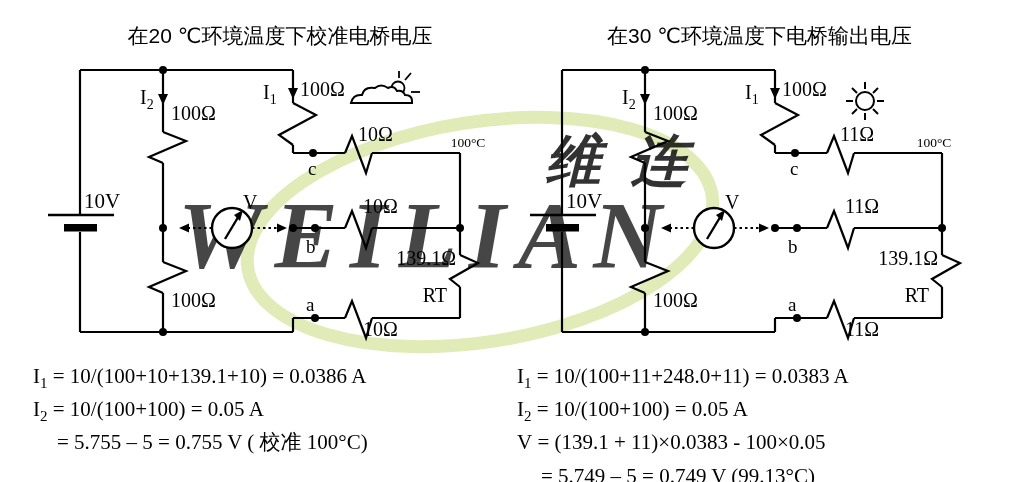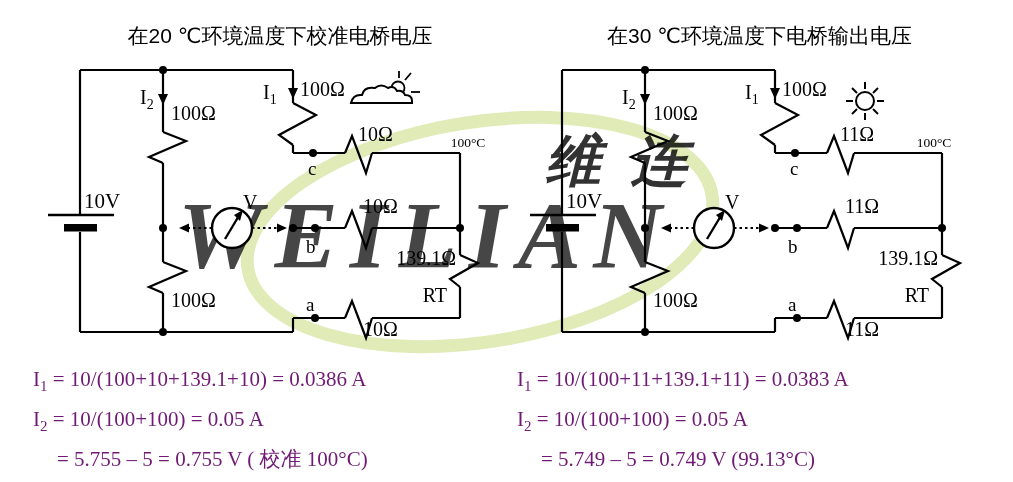--- a/index.html
+++ b/index.html
@@ -11,21 +11,21 @@
   .panel-right{flex:0 0 507px;width:507px;}
   .title{margin-top:22px;height:26px;text-align:center;
          font-family:"Liberation Sans","DejaVu Sans",sans-serif;
          font-size:21px;color:#000;}
   .panel-left .title{transform:translateX(27px);}
   .circuit{display:block;margin-top:7px;}
   .panel-right .circuit{margin-left:-24px;}
   .equations{margin-top:8px;}
   .panel-left .equations{padding-left:33px;}
   .panel-right .equations{padding-left:11px;}
-  .eq-line{font-size:21px;line-height:33px;color:#701a75;white-space:pre;}
+  .eq-line{font-size:21px;line-height:26px;color:#000000;white-space:pre;}
   .eq-line sub{font-size:15px;}
   .eq-indent{padding-left:24px;}
   svg text{font-family:"Liberation Serif","DejaVu Serif",serif;fill:#000;}
 </style>
 </head>
 <body>
 
 <div class="stage">
 
   <svg class="watermark" width="1013" height="482" viewBox="0 0 1013 482">
@@ -182,20 +182,21 @@
         <text x="456" y="210" font-size="20" text-anchor="end">139.1Ω</text>
         <text x="447" y="247" font-size="20" text-anchor="end">RT</text>
         <text x="452" y="92" font-size="13.5" text-anchor="middle">100°C</text>
         <text x="243" y="154" font-size="20">V</text>
         <text x="308" y="120" font-size="19">c</text>
         <text x="306" y="198" font-size="19">b</text>
         <text x="306" y="256" font-size="19">a</text>
       </svg>
 
       <div class="equations">
-        <div class="eq-line"><span>I</span><sub>1</sub><span> = 10/(100+11+139.1+11) = 0.0383 A</span></div>
+        <div class="eq-line"><span>I</span><sub>1</sub><span> = 10/(100+11+248.0+11) = 0.0383 A</span></div>
         <div class="eq-line"><span>I</span><sub>2</sub><span> = 10/(100+100) = 0.05 A</span></div>
+        <div class="eq-line"><span>V</span><sub></sub><span> = (139.1 + 11)×0.0383 - 100×0.05</span></div>
         <div class="eq-line eq-indent"><span></span><sub></sub><span>= 5.749 – 5 = 0.749 V (99.13°C)</span></div>
       </div>
     </div>
 
   </div>
 </div>
 
 </body></html>

